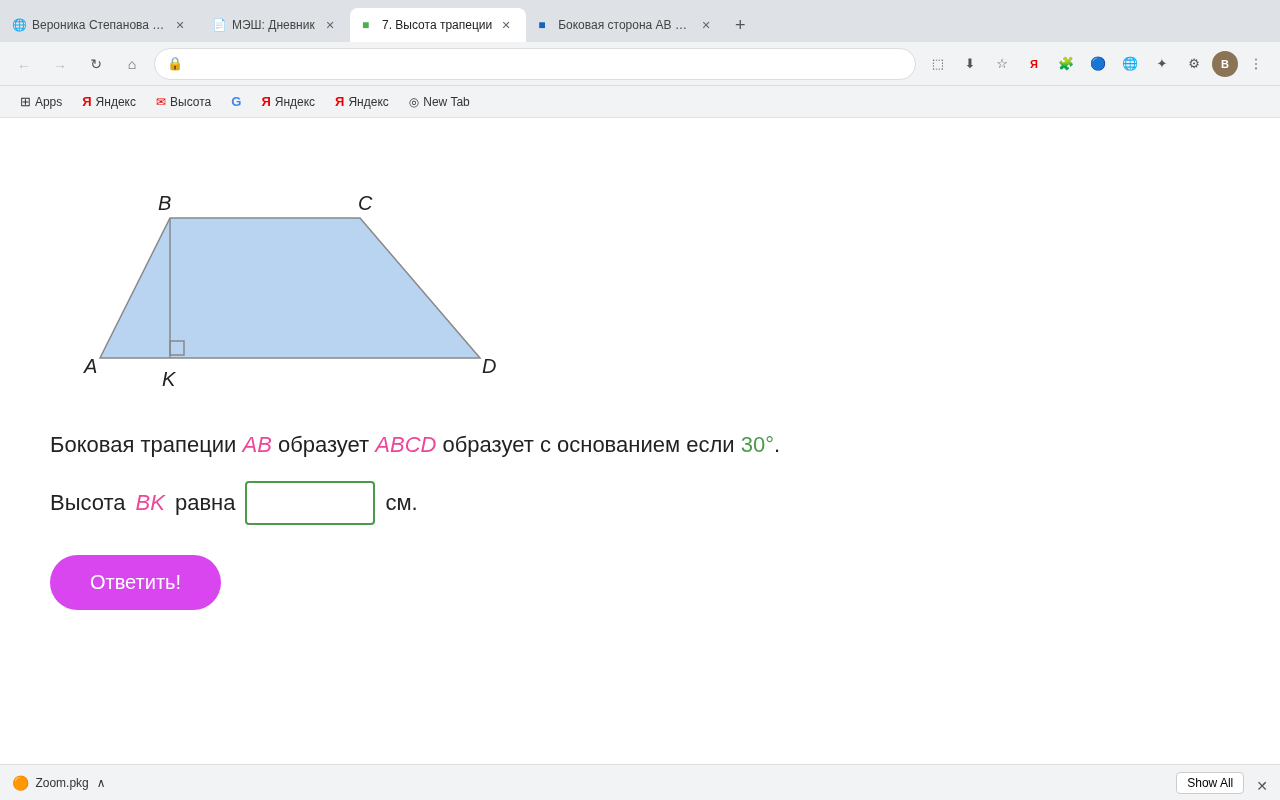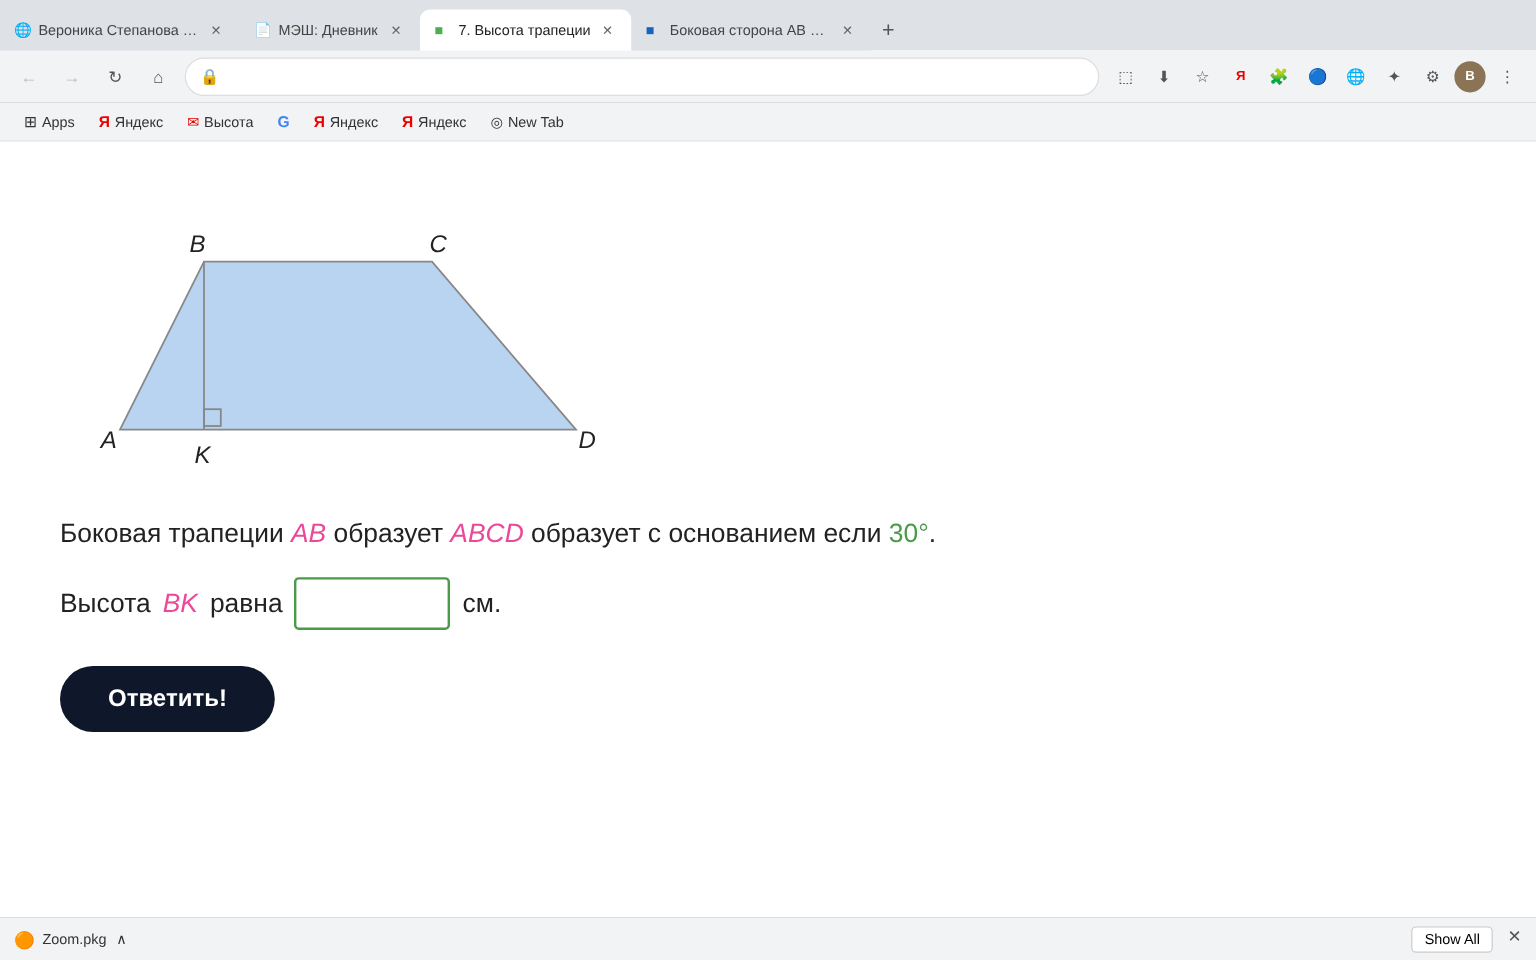--- a/index.html
+++ b/index.html
@@ -161,28 +161,28 @@
       border-radius: 4px;
       width: 130px;
       height: 44px;
       font-size: 18px;
       padding: 4px 8px;
       outline: none;
     }
 
     
     .submit-btn {
-      background: #0f172a;
+      background: #d946ef;
       color: #fff;
       border: none;
       border-radius: 30px;
       padding: 16px 40px;
       font-size: 20px;
       cursor: pointer;
-      font-weight: 700;
+      font-weight: 400;
     }
 
     
     .status-bar {
       background: #f1f3f4;
       border-top: 1px solid #ddd;
       display: flex;
       align-items: center;
       height: 36px;
       padding: 0 12px;
@@ -341,19 +341,19 @@
     <button class="submit-btn">Ответить!</button>
 
   </div>
 
   <div class="status-bar">
     <div class="download-item">
       <span class="download-icon">🟠</span>
       <span>Zoom.pkg</span>
       <span style="cursor:pointer; margin-left:2px;">∧</span>
     </div>
-    <div style="display:flex; align-items:flex-start; gap:4px;">
+    <div style="display:flex; align-items:flex-end; gap:4px;">
       <button class="show-all-btn">Show All</button>
       <span class="close-download">✕</span>
     </div>
   </div>
 
 </div>
 
 </body></html>

